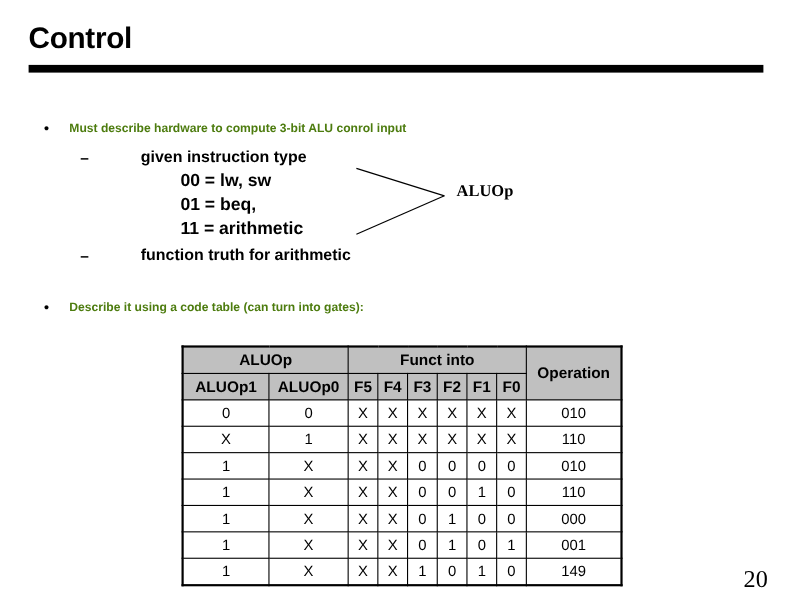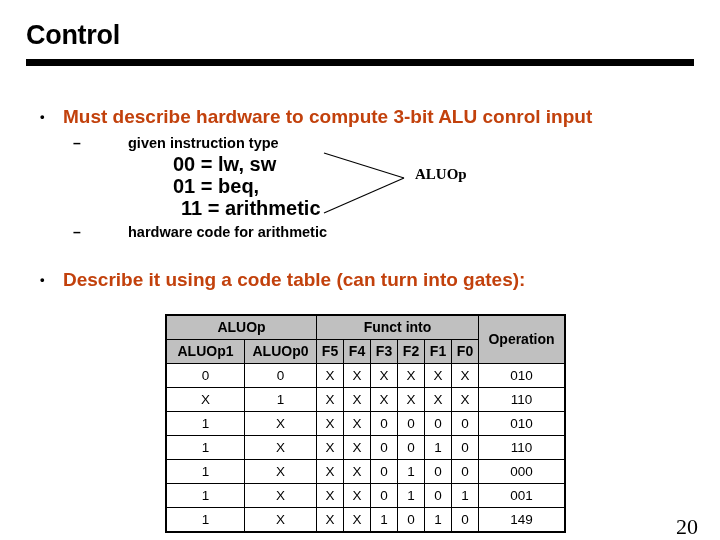--- a/index.html
+++ b/index.html
@@ -51,24 +51,24 @@
     white-space: nowrap;
   }
   .bullet-mark {
     width: 23px;
     font-size: 13px;
     line-height: 18px;
     font-weight: bold;
     color: #000000;
   }
   .bullet-text {
-    font-size: 19px;
+    font-size: 11px;
     font-weight: bold;
     line-height: 18px;
-    color: #c2410c;
+    color: #4d7c0f;
   }
 
   .sub-row {
     position: absolute;
     display: flex;
     align-items: flex-start;
     white-space: nowrap;
   }
   .sub-mark {
     width: 19px;
@@ -78,22 +78,22 @@
   }
   .sub-text {
     font-size: 14.5px;
     font-weight: bold;
     line-height: 19px;
     margin-left: 36px;
   }
 
   .code-line {
     position: absolute;
-    left: 173px;
-    font-size: 20px;
+    left: 164px;
+    font-size: 16px;
     font-weight: bold;
     line-height: 19px;
     white-space: nowrap;
   }
 
   
   .callout {
     position: absolute;
     left: 415px;
     top: 165px;
@@ -172,25 +172,25 @@
     <span class="bullet-text">Must describe hardware to compute 3-bit ALU conrol input</span>
   </div>
 
   <div class="sub-row" style="left:73px; top:134px;">
     <span class="sub-mark">–</span>
     <span class="sub-text">given instruction type</span>
   </div>
 
   <div class="code-line" style="top:155px;">00 = lw, sw</div>
   <div class="code-line" style="top:177px;">01 = beq,</div>
-  <div class="code-line" style="top:199px;margin-left:8px;">11 = arithmetic</div>
+  <div class="code-line" style="top:199px;">11 = arithmetic</div>
 
   <div class="sub-row" style="left:73px; top:223px;">
     <span class="sub-mark">–</span>
-    <span class="sub-text">hardware code for arithmetic</span>
+    <span class="sub-text">function truth for arithmetic</span>
   </div>
 
   <svg class="pointer-svg" viewBox="0 0 92 72">
     <line x1="6" y1="5" x2="86" y2="30" stroke="#000000" stroke-width="1.1"></line>
     <line x1="6" y1="65" x2="86" y2="30" stroke="#000000" stroke-width="1.1"></line>
   </svg>
 
   <div class="callout">
     <div class="callout-title">ALUOp</div>
   </div>

